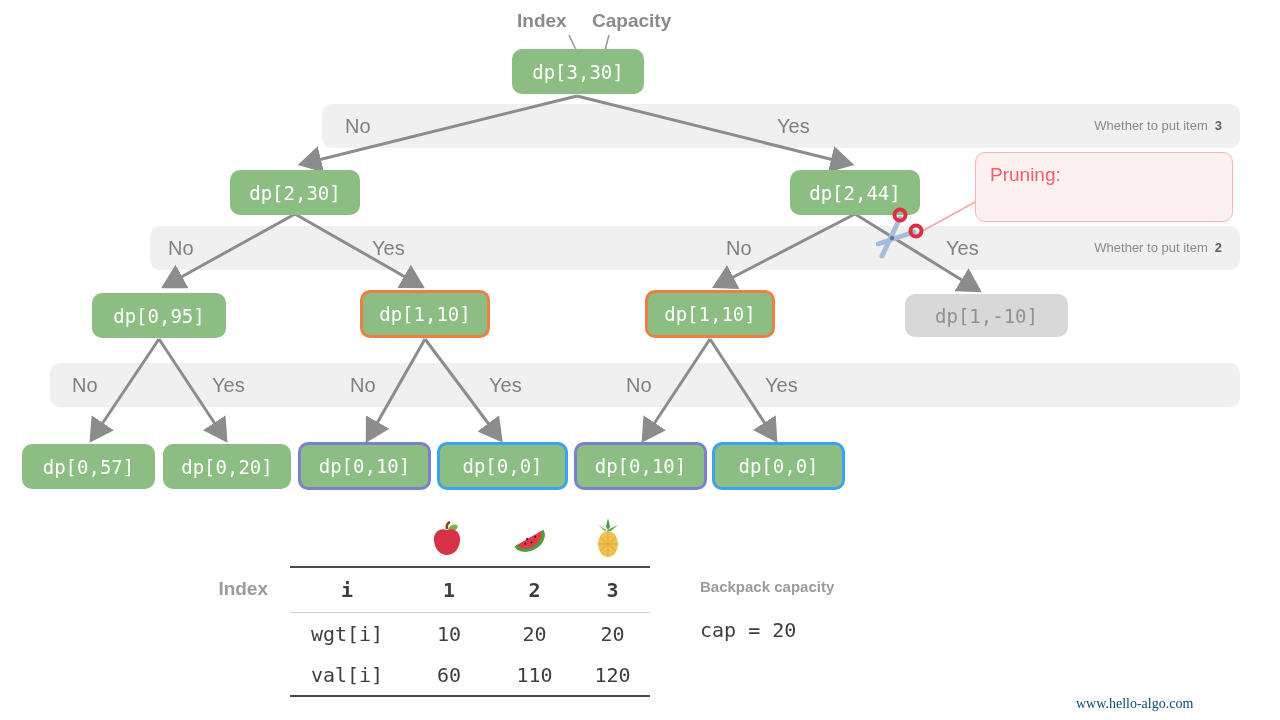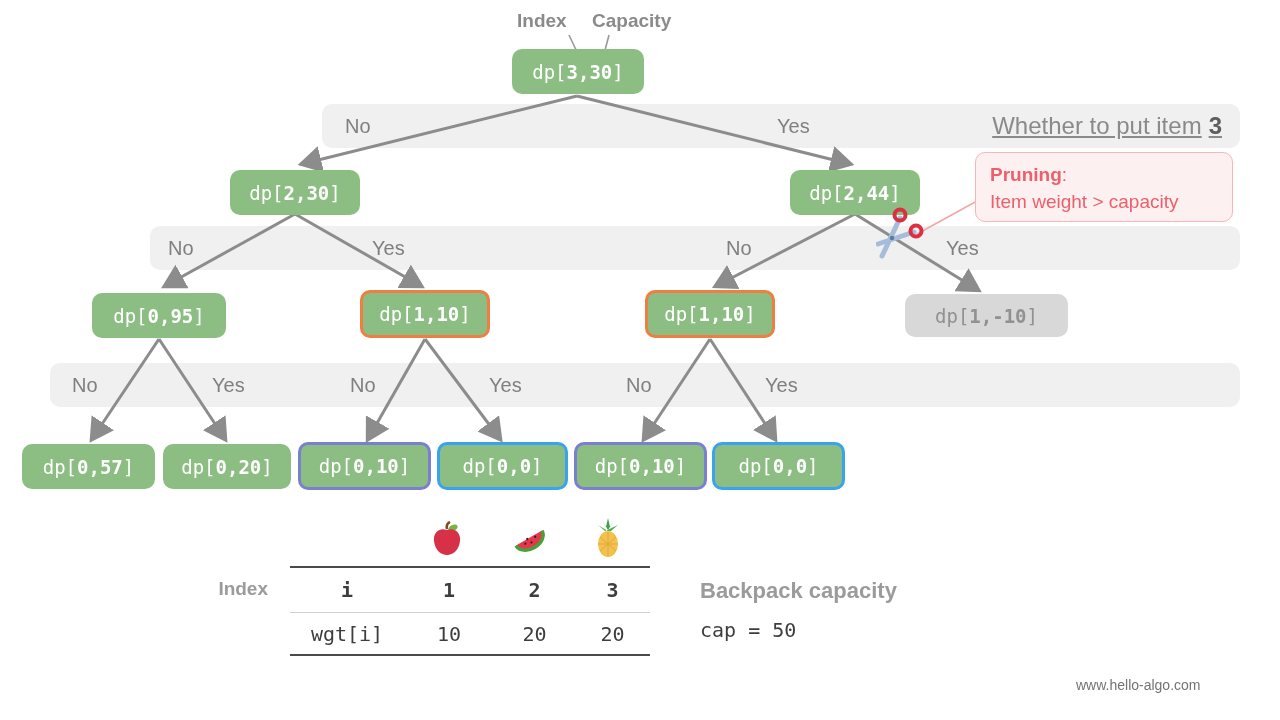--- a/index.html
+++ b/index.html
@@ -2,77 +2,78 @@
 <html style="--node-green: #8CBD82; --node-gray: #D8D8D8; --band-gray: #F0F0F1; --border-orange: #EE7E41; --border-purple: #7B80CE; --border-blue: #3AA3EF; --arrow-gray: #8C8C8C; --pruning-red: #ED5F6B;"><head>
 <meta charset="utf-8">
 <style>
   html,body{margin:0;padding:0;background:#ffffff;}
   .stage{position:relative;width:1280px;height:720px;background:#fff;overflow:hidden;
          font-family:"Liberation Sans",sans-serif;}
 
   
   .band{position:absolute;height:44px;background:var(--band-gray,#F0F0F1);border-radius:10px;z-index:1;}
   .decision{position:absolute;top:0;line-height:44px;font-size:20px;color:#7F7F7F;white-space:nowrap;}
-  .question{position:absolute;right:18px;top:0;line-height:44px;font-size:24px;color:#8A8A8A;white-space:nowrap;text-decoration:underline;}
+  .question{position:absolute;right:18px;top:0;line-height:44px;font-size:13px;color:#8A8A8A;white-space:nowrap;}
   .question b{font-weight:bold;color:#5E5E5E;margin-left:7px;}
 
   
   .node{position:absolute;height:45px;border-radius:10px;background:var(--node-green,#8CBD82);
         color:#fff;display:flex;align-items:center;justify-content:center;z-index:3;
         font-family:"DejaVu Sans Mono","Liberation Mono",monospace;font-size:19px;box-sizing:border-box;}
-  .node .num{font-weight:bold;}
+  .node .num{font-weight:normal;}
   .node.b-orange{border:3.5px solid var(--border-orange,#EE7E41);height:48px;}
   .node.b-purple{border:3.5px solid var(--border-purple,#7B80CE);height:48px;}
   .node.b-blue{border:3.5px solid var(--border-blue,#3AA3EF);height:48px;}
   .node.gray{background:var(--node-gray,#D8D8D8);color:#919191;}
 
   
   .ptr-label{position:absolute;top:10px;font-size:19px;font-weight:bold;color:#8A8A8A;z-index:3;white-space:nowrap;}
 
   
   .pruning{position:absolute;left:975px;top:152px;width:258px;height:70px;box-sizing:border-box;
            background:#FCF0F0;border:1.5px solid #F6B6B6;border-radius:10px;padding:8px 14px;
            color:var(--pruning-red,#ED5F6B);font-size:19px;line-height:27px;z-index:4;white-space:nowrap;}
-  .pruning .ttl{font-weight:bold;}
+  .pruning .ttl{font-weight:normal;}
 
   
   svg.edges{position:absolute;left:0;top:0;z-index:2;}
   .decor{position:absolute;z-index:4;}
 
   
   .tbl{position:absolute;left:290px;top:566px;width:360px;border-top:2.5px solid #4A4A4A;
        border-bottom:2.5px solid #4A4A4A;z-index:3;}
   .trow{display:grid;grid-template-columns:114px 90px 81px 75px;height:41px;align-items:center;
         text-align:center;font-family:"DejaVu Sans Mono","Liberation Mono",monospace;
         font-size:20px;color:#3D3D3D;}
   .trow.th{height:44px;border-bottom:1.5px solid #CFCFCF;font-weight:bold;}
   .rlabel{position:absolute;left:60px;width:208px;text-align:right;font-size:19px;font-weight:bold;
           color:#9B9B9B;z-index:3;white-space:nowrap;}
-  .cap-label{position:absolute;left:700px;top:578px;font-size:22px;font-weight:bold;color:#9B9B9B;z-index:3;}
+  .cap-label{position:absolute;left:700px;top:578px;font-size:15px;font-weight:bold;color:#9B9B9B;z-index:3;}
   .cap-value{position:absolute;left:700px;top:618px;font-size:20px;color:#3D3D3D;z-index:3;
              font-family:"DejaVu Sans Mono","Liberation Mono",monospace;}
-  .watermark{position:absolute;left:1076px;top:677px;font-size:14px;color:#737373;z-index:3;
-             font-family:Liberation Sans, sans-serif;}
+  .watermark{position:absolute;left:1076px;top:696px;font-size:14px;color:#0c4a6e;z-index:3;
+             font-family:Liberation Serif, serif;}
 </style>
 </head>
 <body>
 
 <div class="stage">
 
   <div class="band" style="left:322px;top:104px;width:918px">
     <span class="decision" style="left:23px">No</span>
     <span class="decision" style="left:455px">Yes</span>
     <span class="question"><span>Whether to put item</span><b>3</b></span>
   </div>
 
   <div class="band" style="left:150px;top:226px;width:1090px">
     <span class="decision" style="left:18px">No</span>
     <span class="decision" style="left:222px">Yes</span>
     <span class="decision" style="left:576px">No</span>
     <span class="decision" style="left:796px">Yes</span>
+    <span class="question"><span>Whether to put item</span><b>2</b></span>
   </div>
 
   <div class="band" style="left:50px;top:363px;width:1190px">
     <span class="decision" style="left:22px">No</span>
     <span class="decision" style="left:162px">Yes</span>
     <span class="decision" style="left:300px">No</span>
     <span class="decision" style="left:439px">Yes</span>
     <span class="decision" style="left:576px">No</span>
     <span class="decision" style="left:715px">Yes</span>
   </div>
@@ -168,21 +169,20 @@
       <span>]</span>
     </div>
   <div class="node b-blue" style="left:712px;top:442px;width:133px">
       <span>dp[</span>
       <span class="num">0,0</span>
       <span>]</span>
     </div>
 
   <div class="pruning">
     <div><span class="ttl">Pruning</span><span>:</span></div>
-    <div>Item weight &gt; capacity</div>
   </div>
 
   <svg class="decor" style="left:876px;top:206px" width="50" height="56" viewBox="0 0 50 56">
     <line x1="24" y1="12" x2="6" y2="50" stroke="#A5BDD9" stroke-width="5" stroke-linecap="round"></line>
     <line x1="38" y1="26" x2="2" y2="38" stroke="#A5BDD9" stroke-width="5" stroke-linecap="round"></line>
     <circle cx="24" cy="9" r="5.5" fill="none" stroke="#DC2F42" stroke-width="4"></circle>
     <circle cx="40" cy="25" r="5.5" fill="none" stroke="#DC2F42" stroke-width="4"></circle>
     <circle cx="16" cy="32" r="2.2" fill="#5B7A9D"></circle>
   </svg>
 
@@ -214,21 +214,27 @@
       <span>1</span>
       <span>2</span>
       <span>3</span>
     </div>
     <div class="trow">
       <span>wgt[i]</span>
       <span>10</span>
       <span>20</span>
       <span>20</span>
     </div>
+    <div class="trow">
+      <span>val[i]</span>
+      <span>60</span>
+      <span>110</span>
+      <span>120</span>
+    </div>
   </div>
   <div class="rlabel" style="top:578px">Index</div>
 
   <div class="cap-label">Backpack capacity</div>
-  <div class="cap-value">cap = 50</div>
+  <div class="cap-value">cap = 20</div>
 
   <div class="watermark">www.hello-algo.com</div>
 
 </div>
 
 </body></html>

